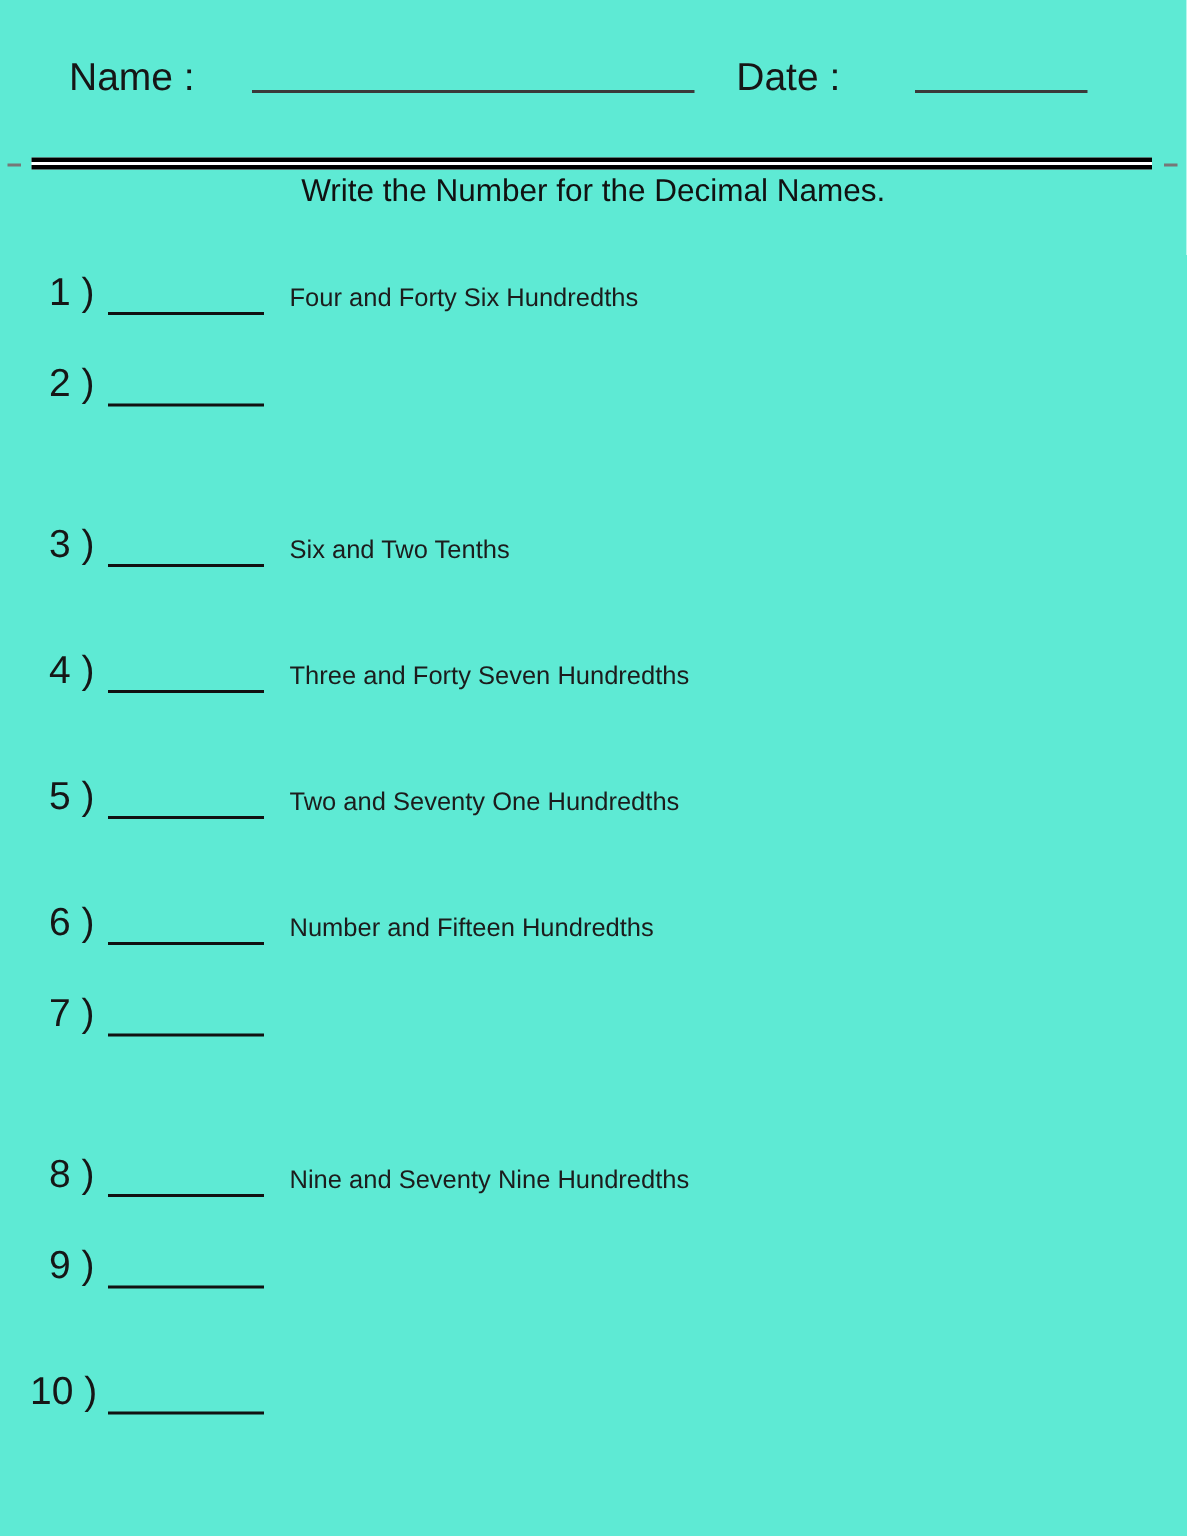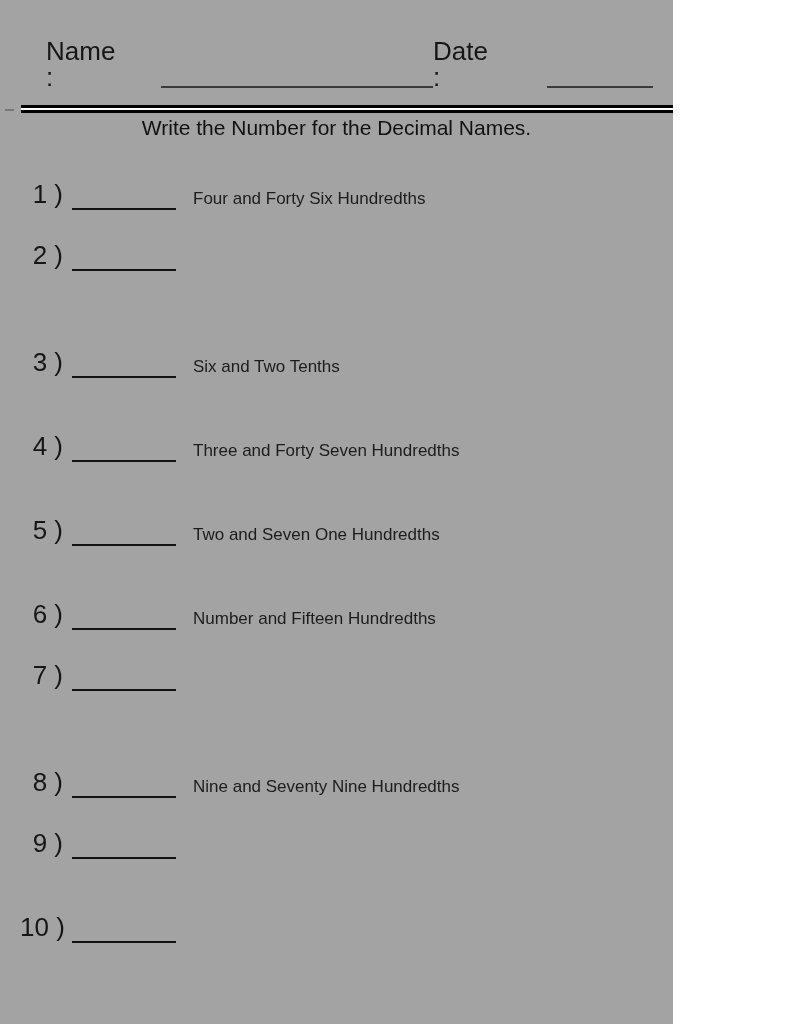--- a/index.html
+++ b/index.html
@@ -2,23 +2,23 @@
 <html><head>
 <meta charset="utf-8">
 <style>
   html, body {
     margin: 0;
     padding: 0;
     background: #ffffff;
   }
   .sheet {
     position: relative;
-    width: 673px;
+    width: 791px;
     height: 1024px;
-    background: #a3a3a3;
+    background: #5eead4;
     font-family: "Liberation Sans", sans-serif;
     color: #000000;
     overflow: hidden;
   }
 
   
   .header-row {
     position: absolute;
     top: 38px;
     left: 46px;
@@ -30,21 +30,21 @@
     color: #161616;
   }
   .name-blank {
     height: 0;
     width: 295px;
     margin-left: 38px;
     border-bottom: 2px solid #3a3a3a;
     position: relative;
     top: -2px;
   }
-  .date-label { }
+  .date-label { margin-left: 28px; }
   .date-blank {
     height: 0;
     width: 115px;
     margin-left: 50px;
     border-bottom: 2px solid #3a3a3a;
     position: relative;
     top: -2px;
   }
 
   
@@ -170,21 +170,21 @@
         <span class="q-num">4 )</span>
         <span class="answer-blank"></span>
         <span class="q-text">Three and Forty Seven Hundredths</span>
       </div>
     </div>
 
     <div class="row">
       <div class="row-line">
         <span class="q-num">5 )</span>
         <span class="answer-blank"></span>
-        <span class="q-text">Two and Seven One Hundredths</span>
+        <span class="q-text">Two and Seventy One Hundredths</span>
       </div>
     </div>
 
     <div class="row">
       <div class="row-line">
         <span class="q-num">6 )</span>
         <span class="answer-blank"></span>
         <span class="q-text">Number and Fifteen Hundredths</span>
       </div>
     </div>

